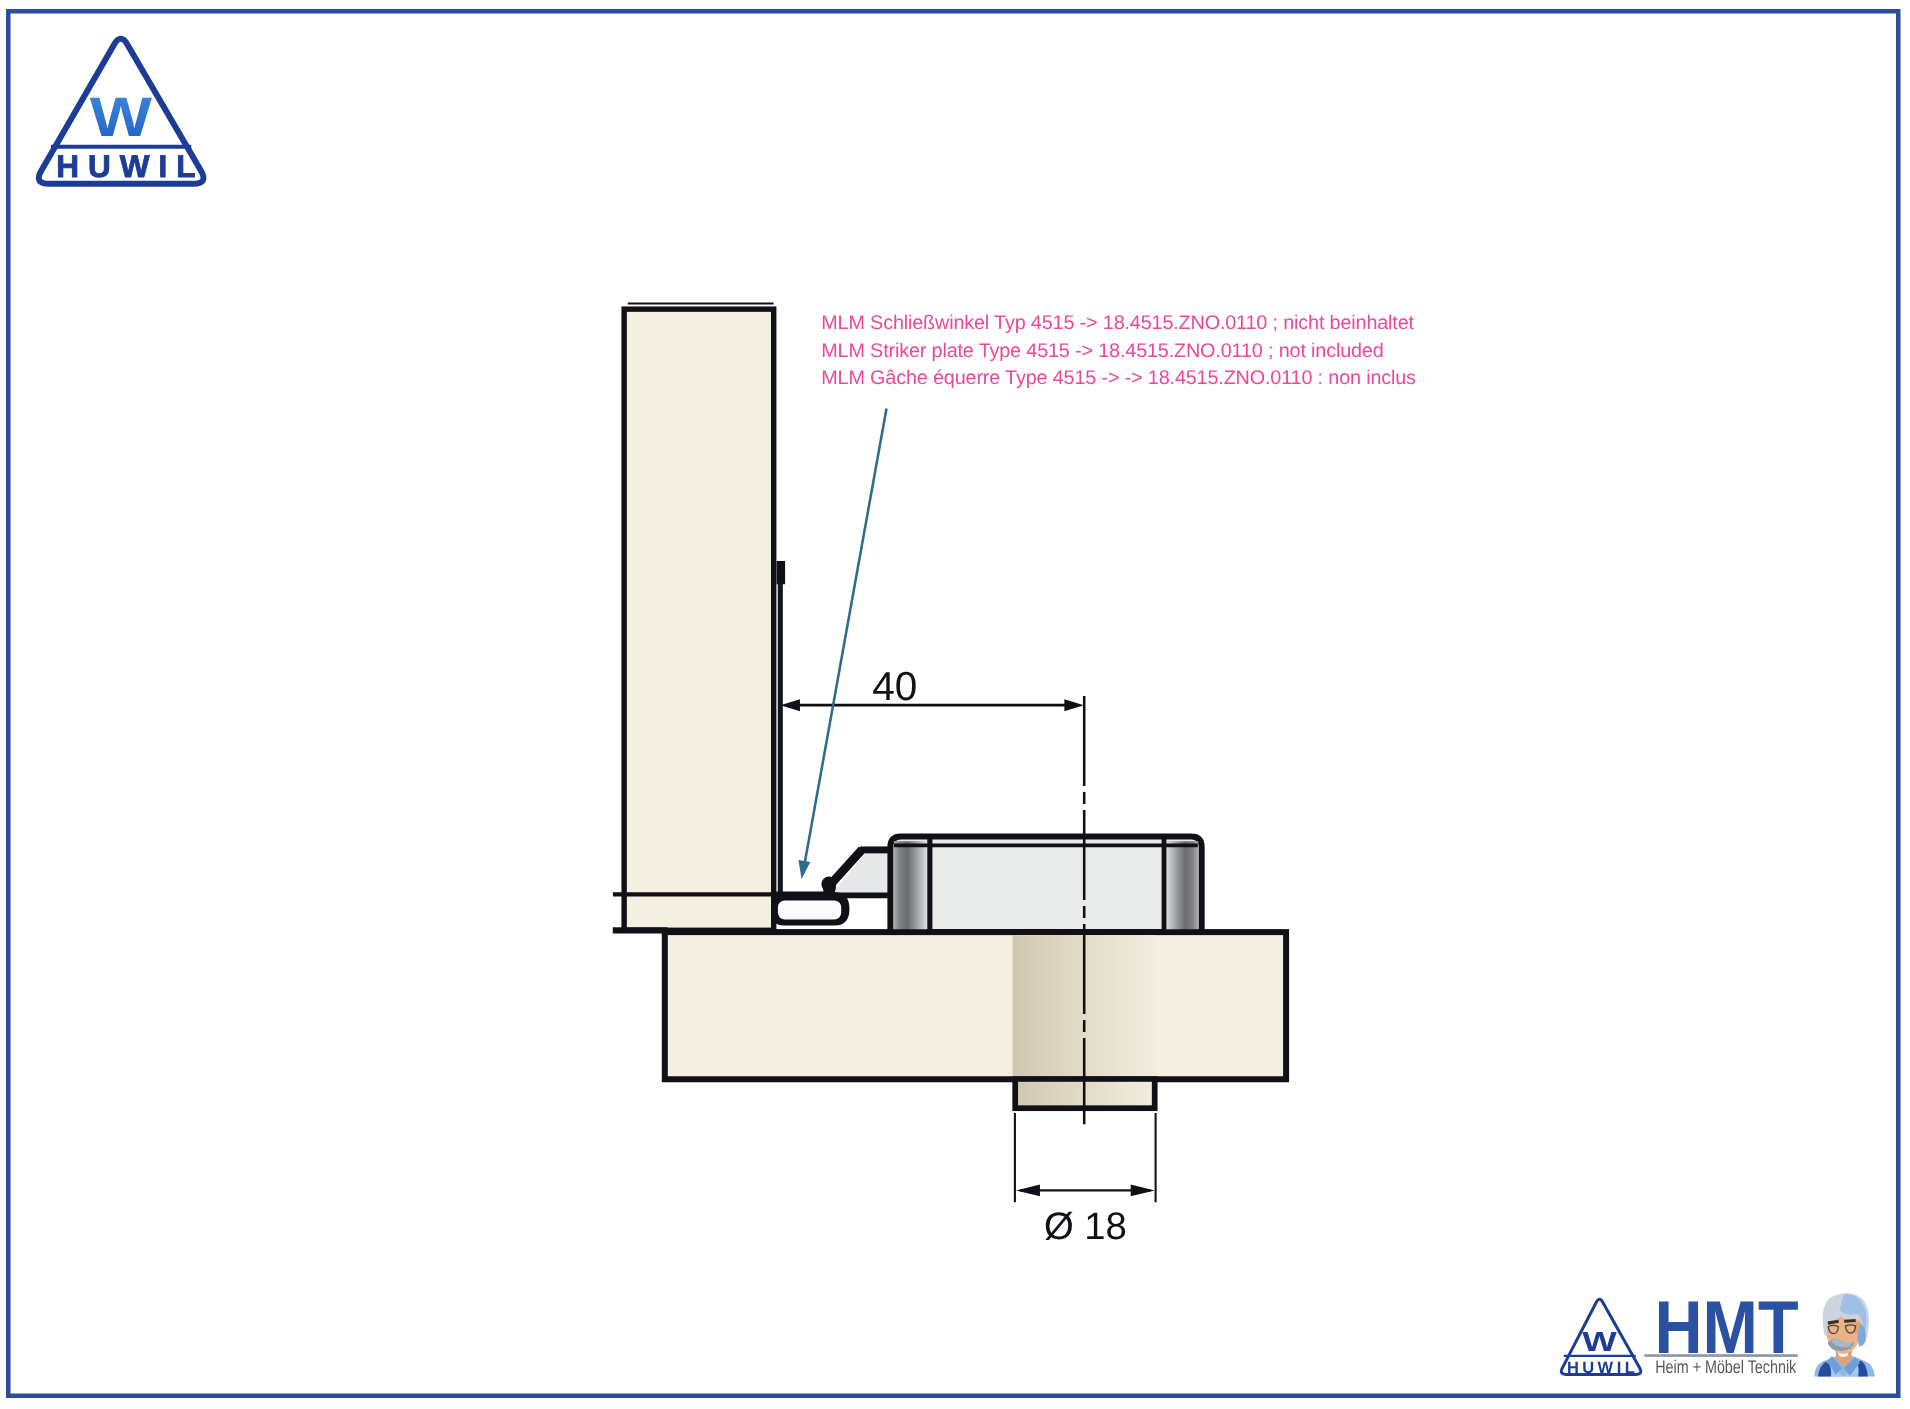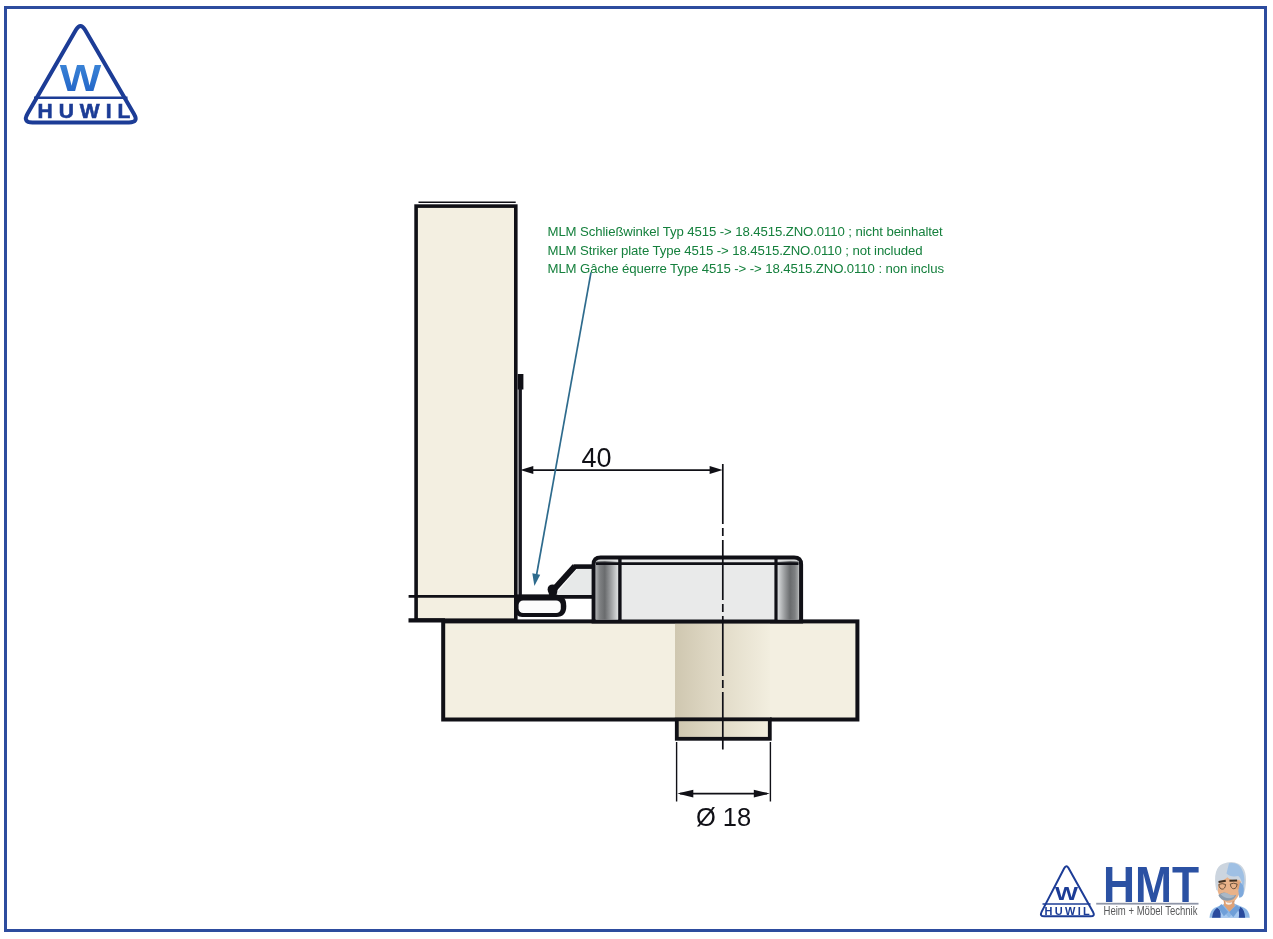--- a/index.html
+++ b/index.html
@@ -102,21 +102,21 @@
     <polygon points="769.8,793.6 753.8,789.7 753.8,797.5" fill="#101016"></polygon>
     <text x="723.6" y="826" font-size="25.5" fill="#101016" text-anchor="middle">Ø 18</text>
   </g>
 
   <g>
     <line x1="591" y1="272.3" x2="536" y2="578" stroke="#2e6b8d" stroke-width="1.7"></line>
     <polygon points="534.4,586 532.3,573.3 540.2,574.7" fill="#2e6b8d"></polygon>
   </g>
 </svg>
 
-<div class="abs" style="left:547.5px;top:223px;font-size:13.2px;letter-spacing:-0.1px;line-height:18.7px;color:#15803d;white-space:nowrap;">
+<div class="abs" style="left:547.5px;top:206px;font-size:13.2px;letter-spacing:-0.1px;line-height:18.7px;color:#ec4899;white-space:nowrap;">
 MLM Schließwinkel Typ 4515 -&gt; 18.4515.ZNO.0110 ; nicht beinhaltet<br>
 MLM Striker plate Type 4515 -&gt; 18.4515.ZNO.0110 ; not included<br>
 MLM Gâche équerre Type 4515 -&gt; -&gt; 18.4515.ZNO.0110 : non inclus
 </div>
 
 <svg class="abs" style="left:0;top:0;" width="170" height="140" viewBox="0 0 170 140">
   <defs>
     <linearGradient id="wgrad" x1="0" y1="0" x2="0" y2="1">
       <stop offset="0" stop-color="#3f8ada"></stop>
       <stop offset="1" stop-color="#1e5fc4"></stop>

